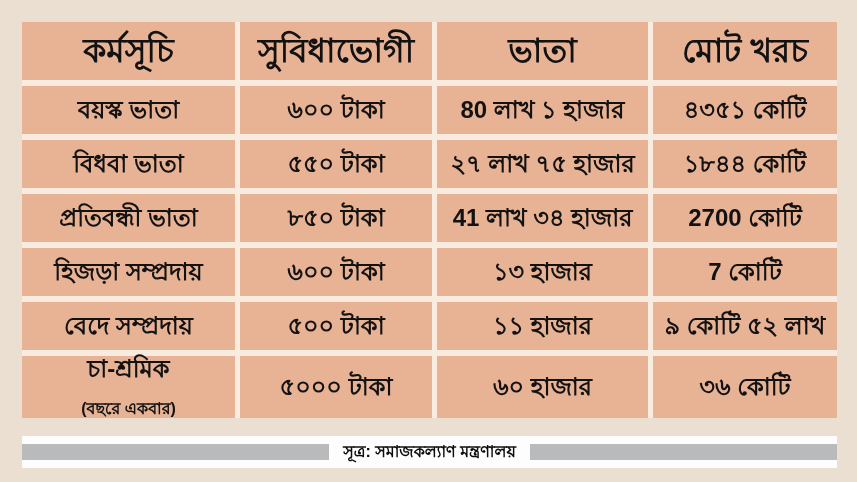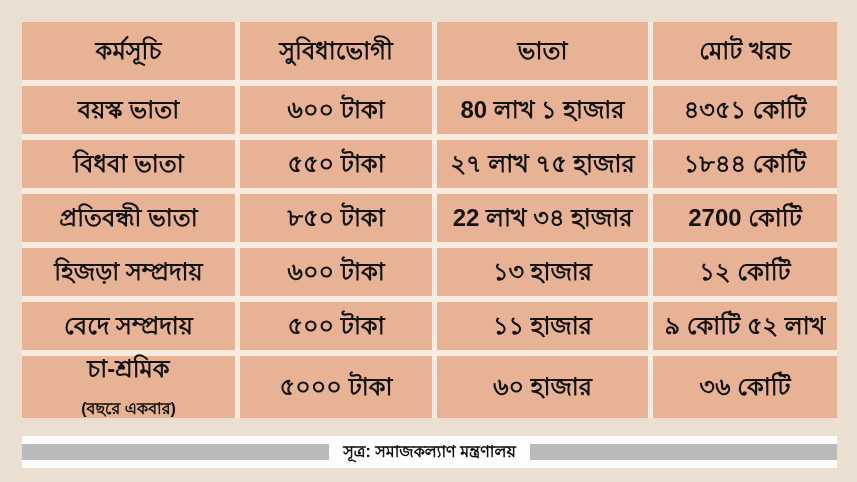--- a/index.html
+++ b/index.html
@@ -28,21 +28,21 @@
   .cell {
     background: #e8b294;
     display: flex;
     align-items: center;
     justify-content: center;
     text-align: center;
     font-size: 24px;
     font-weight: 700;
     line-height: 1.05;
   }
-  .cell.header { font-size: 24px; }
+  .cell.header { font-size: 33px; }
   .cell.stacked { flex-direction: column; justify-content: space-between; }
   .cell .note { font-size: 16px; font-weight: 700; margin-top: 1px; }
   .source-band {
     position: absolute;
     left: 22px;
     top: 436px;
     width: 815px;
     height: 32px;
     background: #fdfdfd;
     display: flex;
@@ -79,27 +79,27 @@
     <div class="cell">80 লাখ ১ হাজার</div>
     <div class="cell">৪৩৫১ কোটি</div>
 
     <div class="cell">বিধবা ভাতা</div>
     <div class="cell">৫৫০ টাকা</div>
     <div class="cell">২৭ লাখ ৭৫ হাজার</div>
     <div class="cell">১৮৪৪ কোটি</div>
 
     <div class="cell">প্রতিবন্ধী ভাতা</div>
     <div class="cell">৮৫০ টাকা</div>
-    <div class="cell">22 লাখ ৩৪ হাজার</div>
+    <div class="cell">41 লাখ ৩৪ হাজার</div>
     <div class="cell">2700 কোটি</div>
 
     <div class="cell">হিজড়া সম্প্রদায়</div>
     <div class="cell">৬০০ টাকা</div>
     <div class="cell">১৩ হাজার</div>
-    <div class="cell">১২ কোটি</div>
+    <div class="cell">7 কোটি</div>
 
     <div class="cell">বেদে সম্প্রদায়</div>
     <div class="cell">৫০০ টাকা</div>
     <div class="cell">১১ হাজার</div>
     <div class="cell">৯ কোটি ৫২ লাখ</div>
 
     <div class="cell stacked">
       <span>চা-শ্রমিক</span>
       <span class="note">(বছরে একবার)</span>
     </div>

